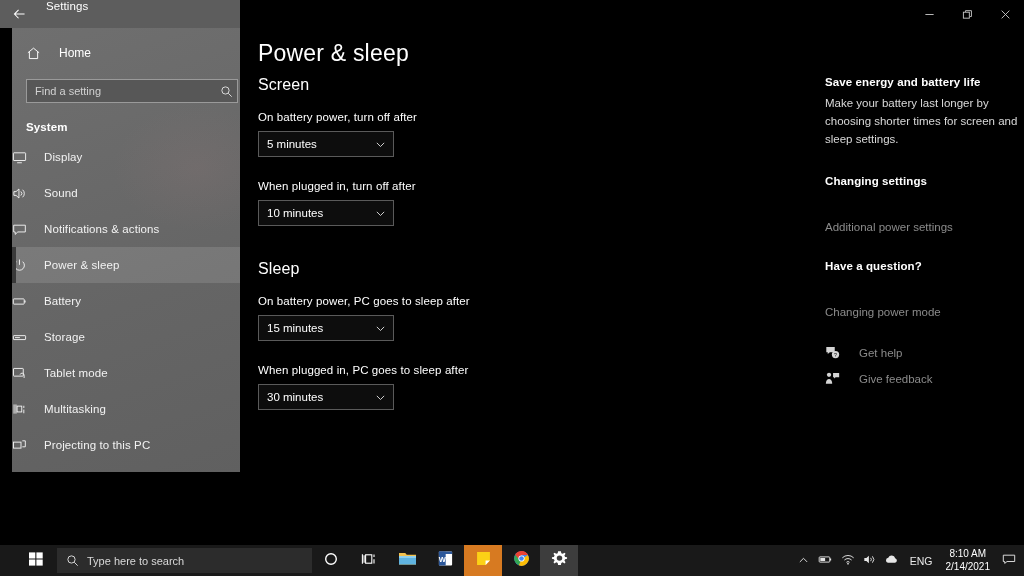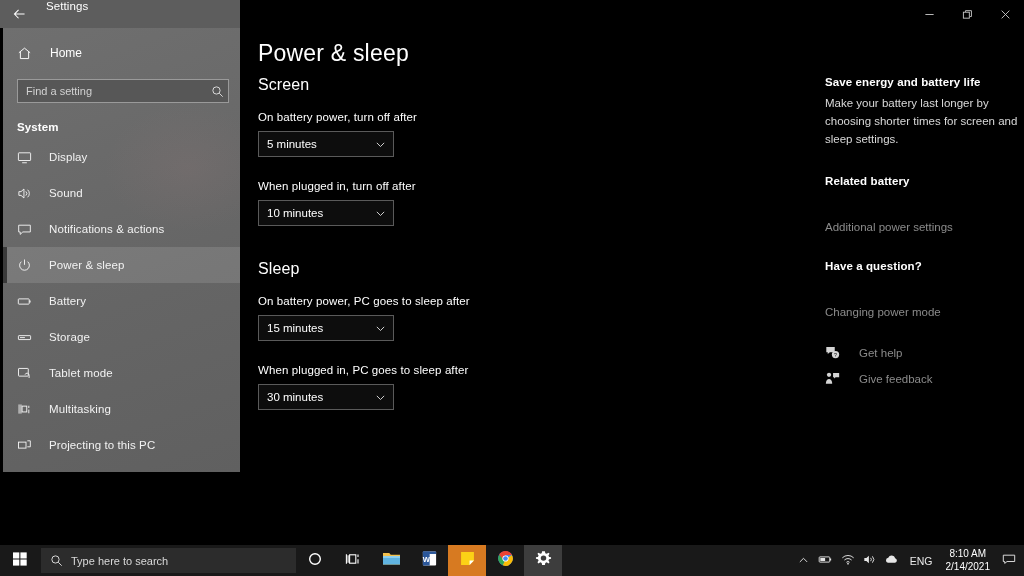--- a/index.html
+++ b/index.html
@@ -35,21 +35,21 @@
     position: absolute; right: 0; top: 0; height: 28px; display: flex;
   }
   .wc {
     width: 38px; height: 28px; display: flex; align-items: center; justify-content: center;
     color: #c8c8c8;
   }
   .wc svg { display: block; }
 
   
   .sidebar {
-    position: absolute; left: 3px; top: 28px; width: 240px; height: 444px;
+    position: absolute; left: 12px; top: 28px; width: 240px; height: 444px;
     background: #6a6a6a;
     background-image:
       radial-gradient(ellipse 120px 90px at 185px 140px, rgba(170,130,130,0.13), rgba(170,130,130,0) 70%),
       linear-gradient(160deg, #6f6f6f 0%, #6a6a6a 30%, #656565 60%, #606060 100%);
     overflow: hidden;
   }
   .sb-scroll { position: absolute; right: 1px; top: 8px; width: 2px; height: 500px; background: rgba(255,255,255,0.10); }
 
   .home-row {
     height: 40px; display: flex; align-items: center; padding-left: 14px; margin-top: 5px;
@@ -72,21 +72,21 @@
   .search-ic { width: 22px; display: flex; align-items: center; justify-content: center; color: #e2e2e2; }
 
   .group-label {
     font-size: 11.5px; color: #ffffff; font-weight: bold;
     padding: 18px 1px 6px 14px; letter-spacing: .1px;
   }
 
   .nav { display: flex; flex-direction: column; }
   .nav-item {
     position: relative; height: 36px; display: flex; align-items: center;
-    padding-left: 14px; color: #f2f2f2;
+    color: #f2f2f2;
   }
   .nav-item .ic { width: 22px; display: flex; align-items: center; justify-content: flex-start; color: #f2f2f2; }
   .nav-item .lb { font-size: 11.5px; margin-left: 10px; letter-spacing: .1px; }
   .nav-item.selected { background: rgba(255,255,255,0.12); }
   .nav-item.selected::before {
     content: ""; position: absolute; left: 0; top: 0; width: 4px; height: 100%;
     background: #3a3a3a;
   }
 
   
@@ -119,21 +119,21 @@
   .rail-p { font-size: 11.5px; color: #d9d9d9; line-height: 1.55; }
   .rail-block { margin-bottom: 27px; }
   .rail-link { font-size: 11.5px; color: #8b8b8b; display: block; margin-bottom: 6px; margin-top: 34px; }
   .rail-icon-row { display: flex; align-items: center; margin-bottom: 11px; }
   .rail-icon-row .ic { width: 22px; display: flex; align-items: center; color: #d4d4d4; }
   .rail-icon-row .lb { font-size: 11.5px; color: #8b8b8b; margin-left: 12px; }
 
   
   .taskbar {
     position: absolute; left: 0; bottom: 0; width: 1024px; height: 31px;
-    background: #191919; display: flex; align-items: center;
+    background: #191919; display: flex; align-items: center; padding-left: 16px;
   }
   .tb-start {
     width: 40px; height: 31px; display: flex; align-items: center; justify-content: center;
   }
   .tb-search {
     width: 255px; height: 25px; background: #2c2c2c; display: flex; align-items: center;
     margin-left: 1px;
   }
   .tb-search .ic { width: 30px; display: flex; align-items: center; justify-content: center; color: #e3e3e3; }
   .tb-search .ph { font-size: 11px; color: #d9d9d9; }
@@ -399,21 +399,21 @@
       </div>
 
       <div class="rail">
 
         <div class="rail-block">
           <div class="rail-h">Save energy and battery life</div>
           <div class="rail-p">Make your battery last longer by choosing shorter times for screen and sleep settings.</div>
         </div>
 
         <div class="rail-block">
-          <div class="rail-h">Related battery</div>
+          <div class="rail-h">Changing settings</div>
           <a class="rail-link">Additional power settings</a>
         </div>
 
         <div class="rail-block">
           <div class="rail-h">Have a question?</div>
           <a class="rail-link">Changing power mode</a>
         </div>
 
         <div>
           <div class="rail-icon-row">

